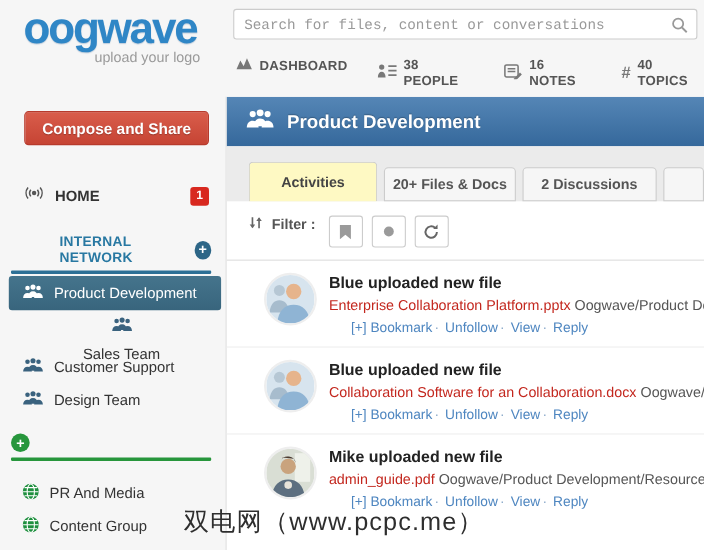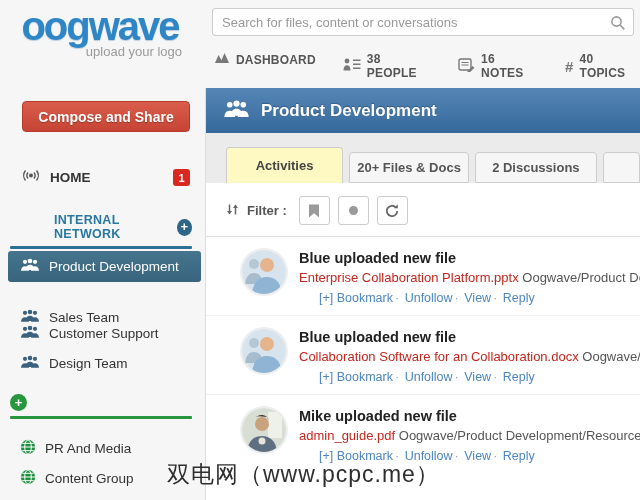--- a/index.html
+++ b/index.html
@@ -9,21 +9,21 @@
 
   
   .logo-wrap { position:absolute; left:0; top:6px; width:200px; text-align:center; }
   .logo-text { font-size:40px; font-weight:bold; letter-spacing:-2px; color:#2f86c6;
                text-shadow:0 1px 1px rgba(20,80,140,.25); line-height:40px; }
   .logo-tagline { font-size:13px; color:#9a9a9a; text-align:right; padding-right:18px; margin-top:-2px; }
 
   .search-box { position:absolute; left:212px; top:8px; width:422px; height:28px;
                 background:#fff; border:1px solid #ccc; border-radius:3px; }
   .search-box input { width:100%; height:100%; border:none; outline:none; background:transparent;
-                      padding:0 30px 0 9px; font-size:13px; color:#444; font-family:Liberation Sans, sans-serif; }
+                      padding:0 30px 0 9px; font-size:13px; color:#444; font-family:Liberation Mono, monospace; }
   .search-box input::placeholder { color:#999; }
   .search-ic { position:absolute; right:7px; top:6px; cursor:pointer; }
 
   .topnav { position:absolute; left:214px; top:52px; display:flex; gap:27px; align-items:flex-start; }
   .topnav-item { display:flex; align-items:center; gap:6px; font-size:12px; font-weight:bold;
                  color:#555; cursor:pointer; letter-spacing:.2px; }
   .hash { font-size:15px; font-weight:bold; color:#777; }
 
   
   .sidebar { position:absolute; left:0; top:88px; width:205px; height:412px; }
@@ -67,21 +67,21 @@
                  display:flex; align-items:center; padding-left:17px; gap:11px; }
   .main-title { color:#fff; font-size:17px; font-weight:bold; text-shadow:0 -1px 1px rgba(0,0,0,.25); }
 
   .tabstrip { height:50px; background:#ebebeb; display:flex; align-items:flex-end; padding-left:20px; gap:6px; }
   .tab { background:#f6f6f6; border:1px solid #ccc; border-radius:4px 4px 0 0; height:31px;
          display:flex; align-items:center; justify-content:center; font-size:13px; font-weight:bold;
          color:#555; cursor:pointer; }
   .tab.active { background:#fef9c3; border-bottom:none; height:36px; color:#444; }
   .tab-1 { width:126px; } .tab-2 { width:129px; } .tab-3 { width:131px; } .tab-4 { width:40px; }
 
-  .filter-row { display:flex; align-items:center; padding:13px 0 11px 20px; gap:8px; }
+  .filter-row { display:flex; align-items:flex-start; padding:13px 0 11px 20px; gap:8px; }
   .filter-label { font-size:13px; font-weight:bold; color:#555; margin-right:4px; }
   .filter-btn { width:31px; height:29px; background:#fff; border:1px solid #ccc; border-radius:3px;
                 display:flex; align-items:center; justify-content:center; cursor:pointer; }
   .dot-ic { width:9px; height:9px; border-radius:50%; background:#9a9a9a; }
   .content-rule { border-bottom:1px solid #ddd; }
 
   .activity { display:flex; padding:13px 0 10px 36px; gap:13px; }
   .activity + .activity { border-top:1px solid #eee; }
   .avatar { width:44px; height:44px; border-radius:50%; overflow:hidden; flex:none;
             box-shadow:0 0 0 2px #eee; cursor:pointer; }
@@ -183,21 +183,21 @@
             <circle cx="6" cy="4.2" r="2.5"></circle>
             <path d="M1.2 15c.2-3.6 2-5.4 4.8-5.4s4.6 1.8 4.8 5.4z"></path>
             <circle cx="18" cy="4.2" r="2.5"></circle>
             <path d="M13.2 15c.2-3.6 2-5.4 4.8-5.4s4.6 1.8 4.8 5.4z"></path>
             <circle cx="12" cy="3.2" r="2.8"></circle>
             <path d="M6.8 14c.2-4 2.2-6.2 5.2-6.2s5 2.2 5.2 6.2z"></path>
           </svg>
       </span>
       <span>Product Development</span>
     </div>
-    <div class="side-item" style="top:214px;">
+    <div class="side-item" style="top:200px;flex-direction:column;">
       <span class="grp-ic">
         <svg width="20" height="14" viewBox="0 0 24 16" fill="currentColor">
             <circle cx="6" cy="4.2" r="2.5"></circle>
             <path d="M1.2 15c.2-3.6 2-5.4 4.8-5.4s4.6 1.8 4.8 5.4z"></path>
             <circle cx="18" cy="4.2" r="2.5"></circle>
             <path d="M13.2 15c.2-3.6 2-5.4 4.8-5.4s4.6 1.8 4.8 5.4z"></path>
             <circle cx="12" cy="3.2" r="2.8"></circle>
             <path d="M6.8 14c.2-4 2.2-6.2 5.2-6.2s5 2.2 5.2 6.2z"></path>
           </svg>
       </span>

